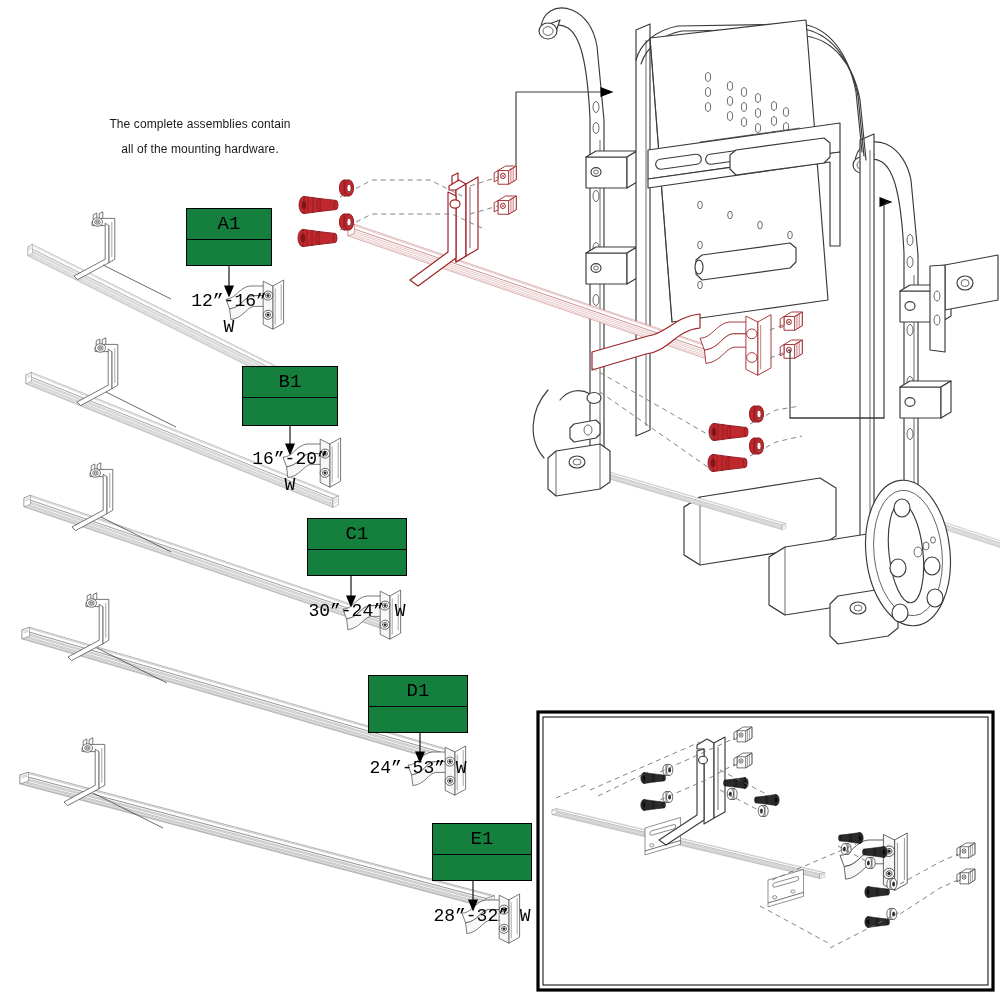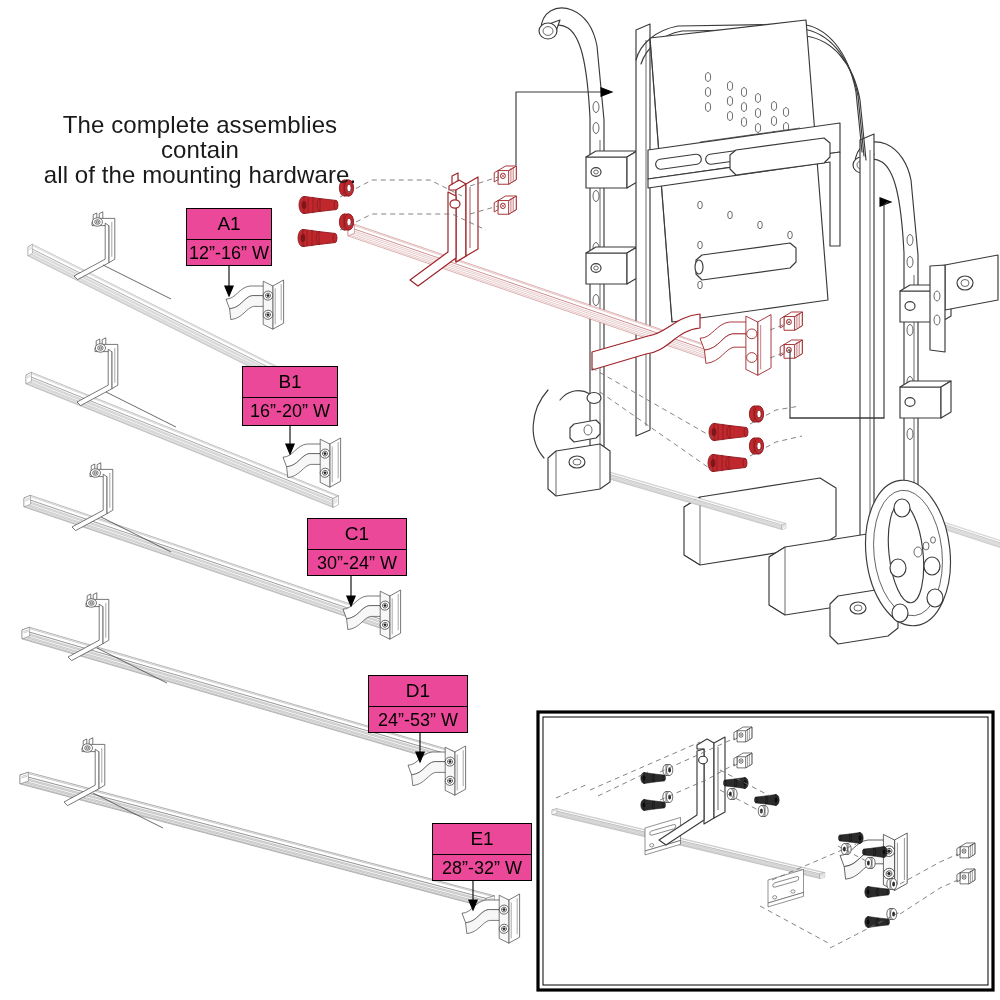--- a/index.html
+++ b/index.html
@@ -2,28 +2,28 @@
 <html><head>
 <meta charset="utf-8">
 <title>Assembly Parts Diagram</title>
 <style>
   html,body{margin:0;padding:0;background:#fff;}
   body{width:1000px;height:1000px;overflow:hidden;
        font-family:"Liberation Sans","DejaVu Sans",sans-serif;}
   #stage{position:relative;width:1000px;height:1000px;background:#ffffff;}
   #art{position:absolute;left:0;top:0;width:1000px;height:1000px;}
   .note{position:absolute;left:40px;top:112px;width:320px;
-        font-size:24px;line-height:25px;color:#1a1a1a;text-align:center;
+        font-size:12px;line-height:25px;color:#1a1a1a;text-align:center;
         letter-spacing:.1px;}
   .note .l2{display:block;}
   
-  .lbl{position:absolute;border:1.6px solid #000;background:#ec4899;box-sizing:border-box;}
+  .lbl{position:absolute;border:1.6px solid #000;background:#15803d;box-sizing:border-box;font-family:Liberation Mono, monospace;}
   .lbl .top{height:30px;line-height:30px;text-align:center;font-size:19px;color:#000;
             border-bottom:1.5px solid #000;}
-  .lbl .bot{height:26px;line-height:26px;text-align:center;font-size:18px;color:#000;}
+  .lbl .bot{height:26px;line-height:26px;text-align:center;font-size:18px;color:#000;margin-top:48px;}
   #lblA{left:186px;top:208px;width:86px;height:58px;}
   #lblB{left:242px;top:366px;width:96px;height:60px;}
   #lblC{left:307px;top:518px;width:100px;height:58px;}
   #lblD{left:368px;top:675px;width:100px;height:58px;}
   #lblE{left:432px;top:823px;width:100px;height:58px;}
 </style>
 </head>
 <body>
 
 <div id="stage">

